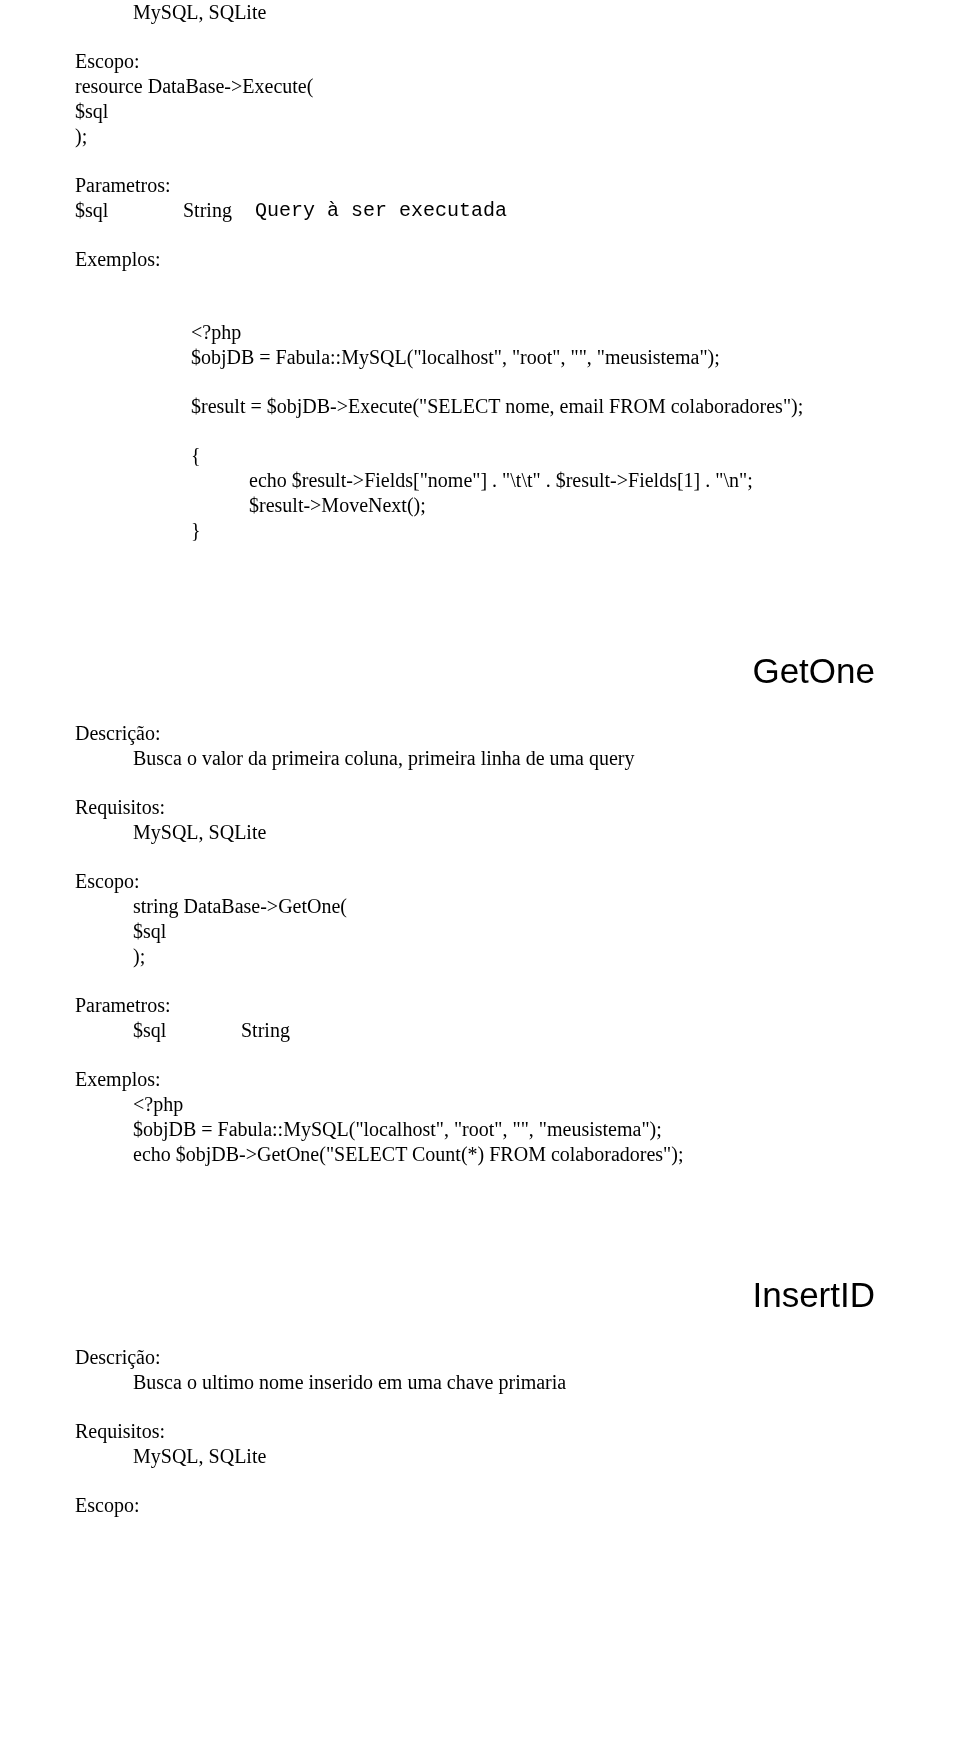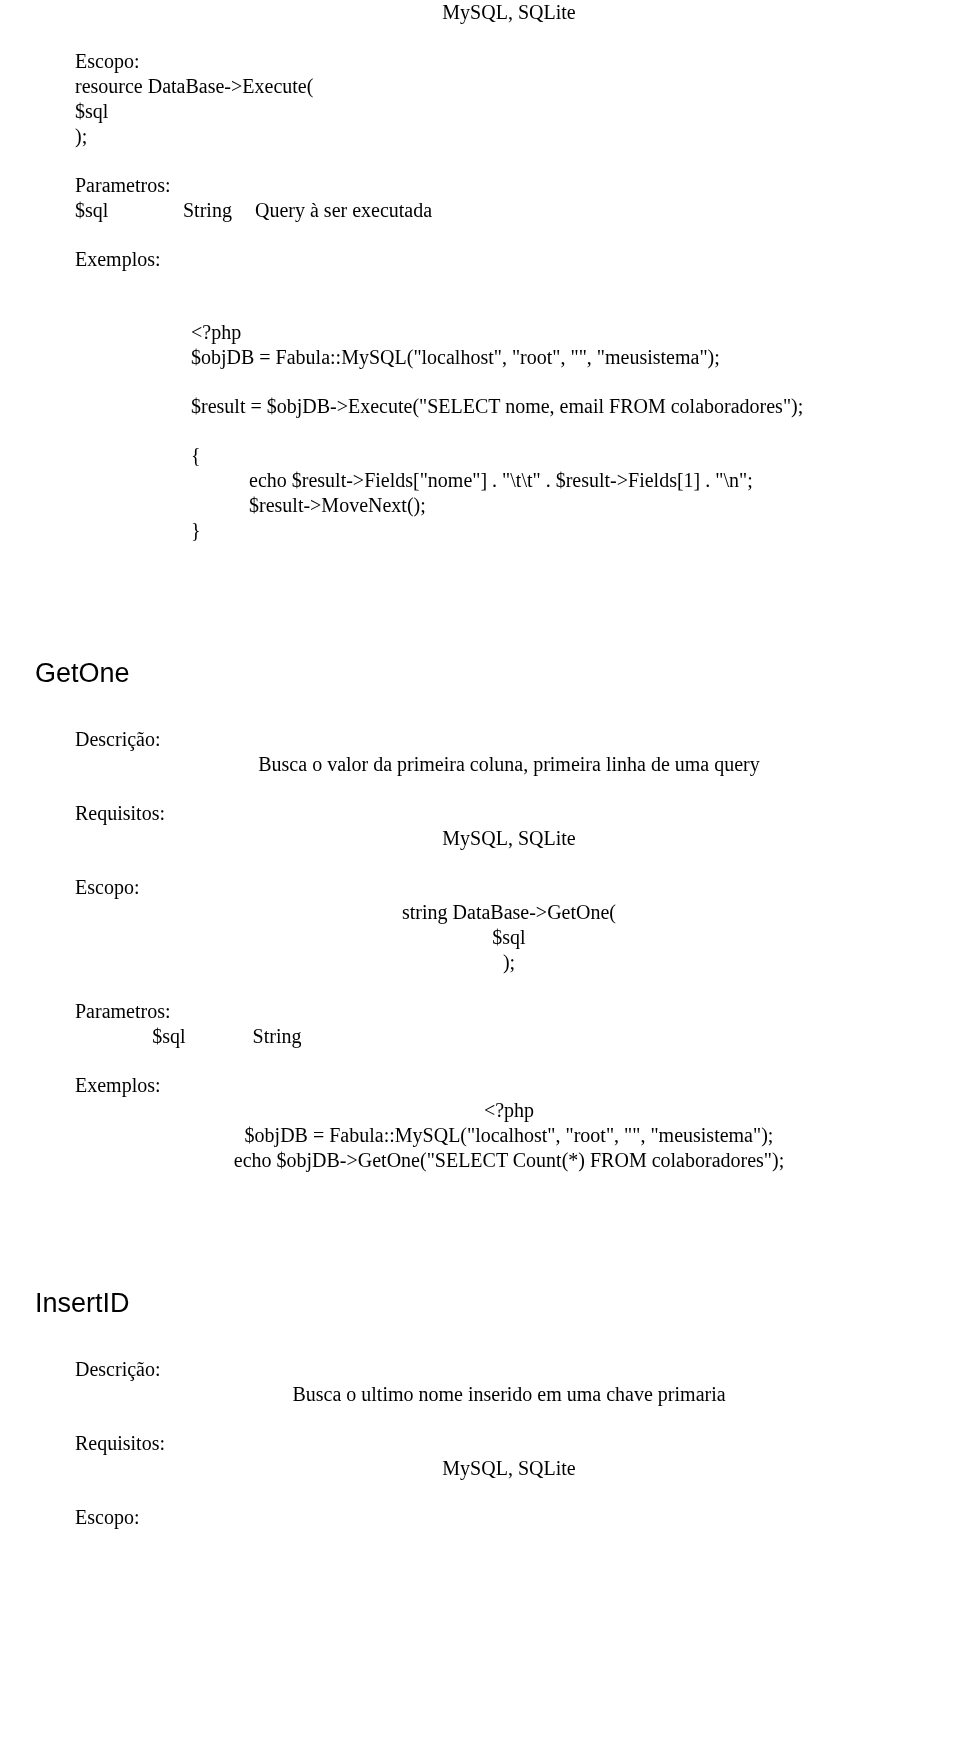--- a/index.html
+++ b/index.html
@@ -12,39 +12,39 @@
   }
   .page {
     padding: 0 75px 40px 75px;
     box-sizing: border-box;
     width: 960px;
     font-size: 20px;
     line-height: 1.25;
   }
   .ind1 {
     margin-left: 58px;
-    text-align: center;
   }
   .ind2 {
     margin-left: 116px;
   }
   .ind3 {
     margin-left: 174px;
   }
   .param-row {
     display: flex;
   }
   .param-row .col1 { width: 72px; flex-shrink: 0; }
   .param-row .col2 { width: 72px; flex-shrink: 0; margin-left: 36px; }
-  .param-row .col3 { flex: 1; }
+  .param-row .col3 { flex: 1; font-family: Liberation Mono, monospace; }
   .section-heading {
     font-family: Arial, Helvetica, sans-serif;
-    font-size: 27px;
+    font-size: 35px;
     font-weight: 400;
-    margin: 18px;
+    margin: 10px;
+    text-align: right;
   }
   .gap-sm { height: 24px; }
   .gap-md { height: 48px; }
   .gap-xl { height: 96px; }
 </style>
 </head>
 <body>
 
 <div class="page">
 

